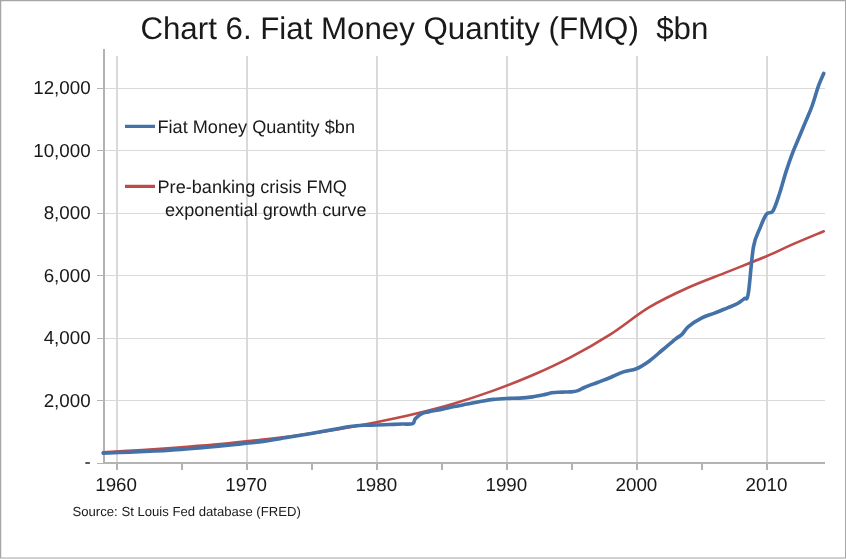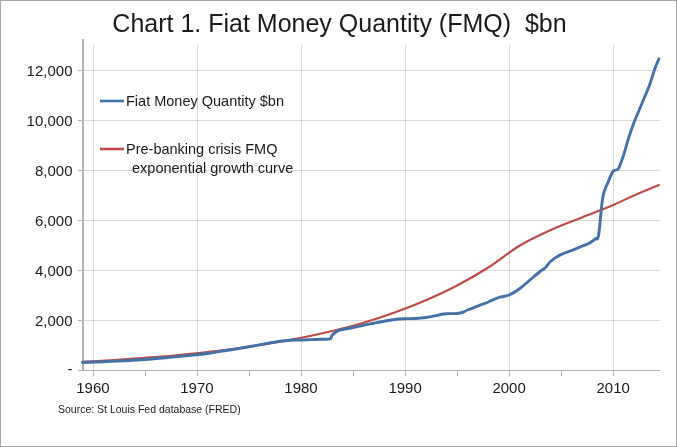--- a/index.html
+++ b/index.html
@@ -76,21 +76,21 @@
     font-family: "Liberation Sans", sans-serif;
     font-size: 10.5px;
     fill: #1a1a1a;
   }
 </style>
 </head>
 <body>
 
 <div id="chart-frame">
 
-  <div id="chart-title">Chart 1. Fiat Money Quantity (FMQ)  $bn</div>
+  <div id="chart-title">Chart 6. Fiat Money Quantity (FMQ)  $bn</div>
 
   <svg id="plot-svg" width="677" height="447">
     <g id="gridlines-group">
         <line x1="81.5" y1="369.5" x2="659" y2="369.5" class="gridline"></line>
         <line x1="81.5" y1="319.5" x2="659" y2="319.5" class="gridline"></line>
         <line x1="81.5" y1="269.5" x2="659" y2="269.5" class="gridline"></line>
         <line x1="81.5" y1="219.5" x2="659" y2="219.5" class="gridline"></line>
         <line x1="81.5" y1="169.5" x2="659" y2="169.5" class="gridline"></line>
         <line x1="81.5" y1="119.5" x2="659" y2="119.5" class="gridline"></line>
         <line x1="81.5" y1="69.5" x2="659" y2="69.5" class="gridline"></line>

